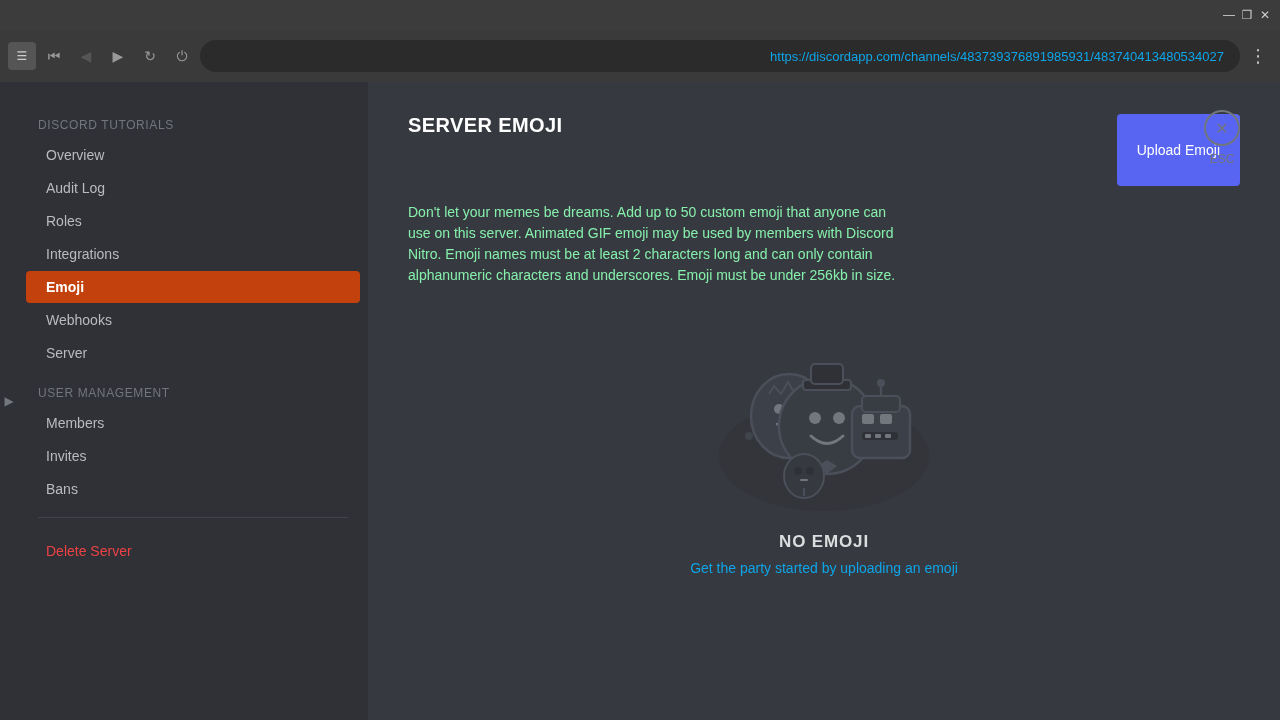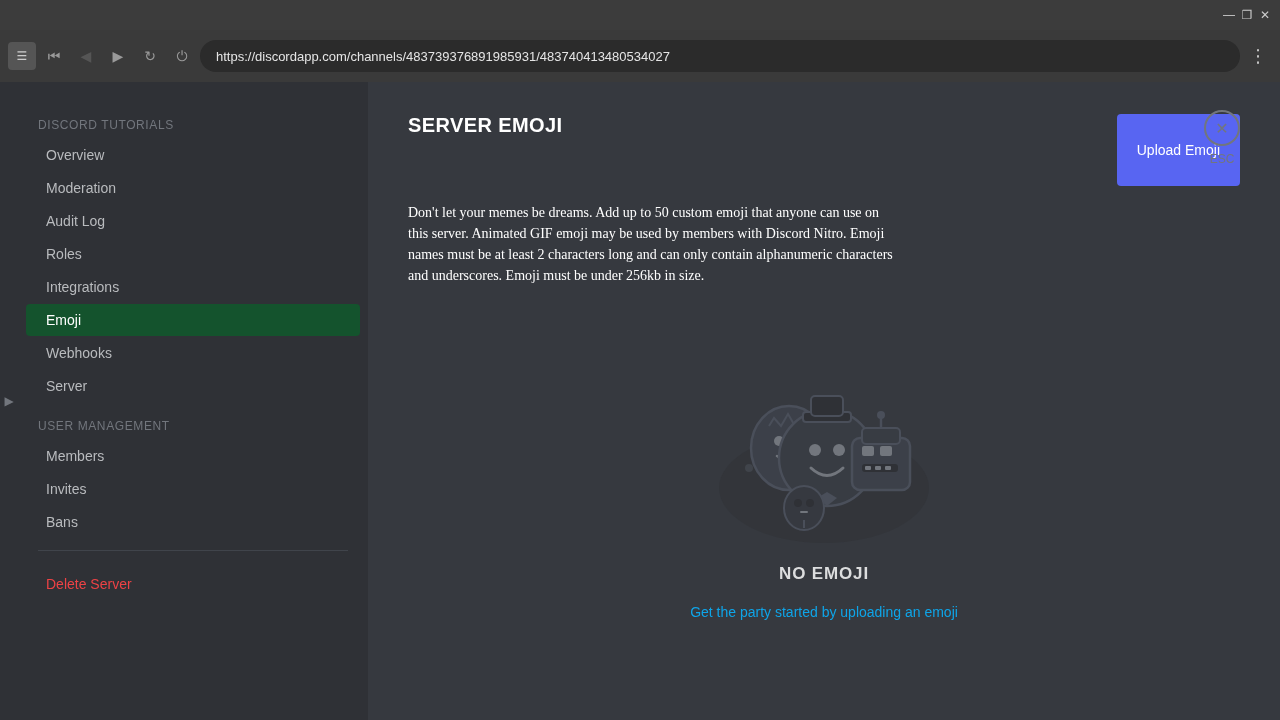--- a/index.html
+++ b/index.html
@@ -71,25 +71,25 @@
       justify-content: center;
       cursor: pointer;
       border-radius: 4px;
     }
     .address-bar {
       flex: 1;
       height: 32px;
       background: #2b2b2b;
       border: none;
       border-radius: 16px;
-      color: #e5e5e5;
+      color: #0ea5e9;
       font-size: 13px;
       padding: 0 16px;
       outline: none;
-      text-align: left;
+      text-align: right;
     }
     .menu-btn {
       width: 28px;
       height: 28px;
       background: transparent;
       border: none;
       color: #ccc;
       font-size: 18px;
       display: flex;
       align-items: center;
@@ -136,22 +136,23 @@
     }
     .sidebar-item {
       padding: 8px 20px;
       color: #b9bbbe;
       font-size: 14px;
       cursor: pointer;
       border-radius: 4px;
       margin: 1px 8px;
     }
     .sidebar-item.active {
-      background: #14532d;
+      background: #c2410c;
       color: #fff;
+      font-weight: bold;
     }
     .sidebar-divider {
       border: none;
       border-top: 1px solid #40444b;
       margin: 12px 20px;
     }
     .sidebar-item.danger {
       color: #ed4245;
       margin-top: 17px;
     }
@@ -174,25 +175,23 @@
     .page-title {
       font-size: 20px;
       font-weight: 700;
       color: #ffffff;
       text-transform: uppercase;
       letter-spacing: 0.02em;
     }
 
     .description-text {
       font-size: 14px;
-      color: #ffffff;
+      color: #86efac;
       line-height: 1.5;
       max-width: 490px;
-      margin-bottom: 32px;
-      font-family: Liberation Serif, serif;
     }
 
     .upload-btn {
       background: #5865f2;
       color: #ffffff;
       border: none;
       padding: 28px 20px;
       border-radius: 4px;
       font-size: 14px;
       font-weight: 500;
@@ -243,21 +242,21 @@
       height: 210px;
       margin-bottom: 16px;
     }
 
     .empty-title {
       font-size: 17px;
       font-weight: 700;
       color: #dcddde;
       text-transform: uppercase;
       letter-spacing: 0.05em;
-      margin-bottom: 20px;
+      margin-bottom: 8px;
     }
     .empty-subtitle {
       font-size: 14px;
       color: #0ea5e9;
     }
   </style>
 </head>
 <body>
 
 <div class="browser-chrome">
@@ -281,21 +280,20 @@
 <div class="app-container">
 
   <div class="edge-panel">
     <span class="edge-panel-arrow">▶</span>
   </div>
 
   <div class="sidebar">
     <div class="sidebar-section-label">DISCORD TUTORIALS</div>
 
     <div class="sidebar-item">Overview</div>
-    <div class="sidebar-item">Moderation</div>
     <div class="sidebar-item">Audit Log</div>
     <div class="sidebar-item">Roles</div>
     <div class="sidebar-item">Integrations</div>
     <div class="sidebar-item active">Emoji</div>
     <div class="sidebar-item">Webhooks</div>
     <div class="sidebar-item">Server</div>
 
     <div class="sidebar-section-label">USER MANAGEMENT</div>
 
     <div class="sidebar-item">Members</div>

